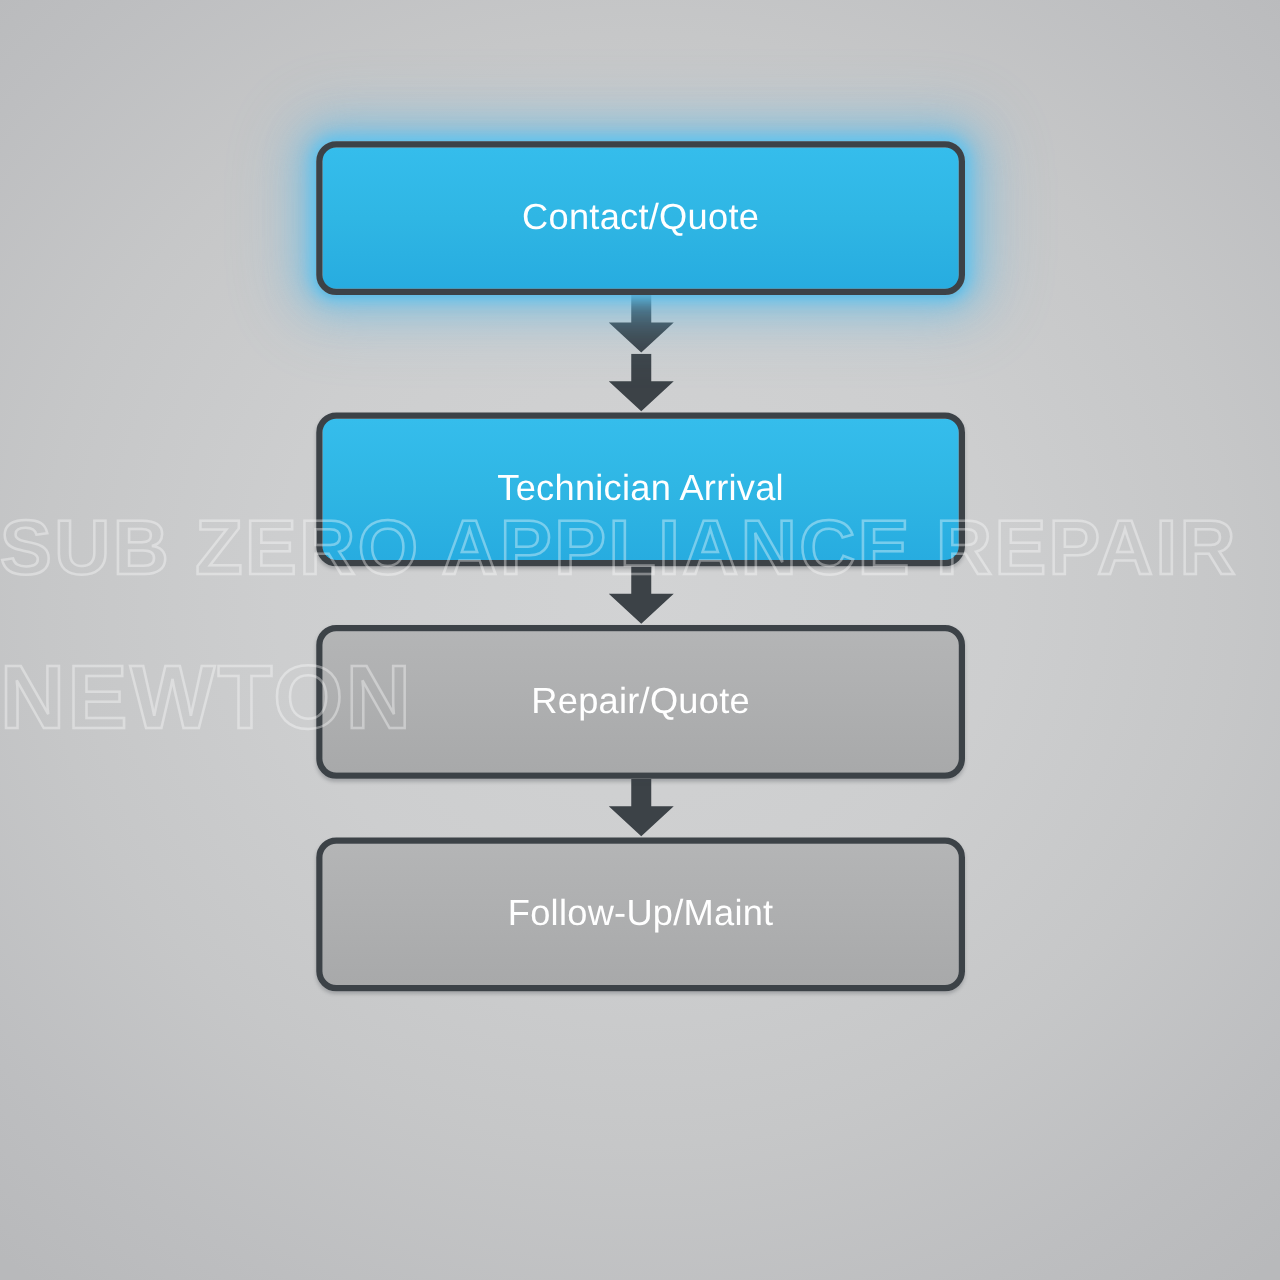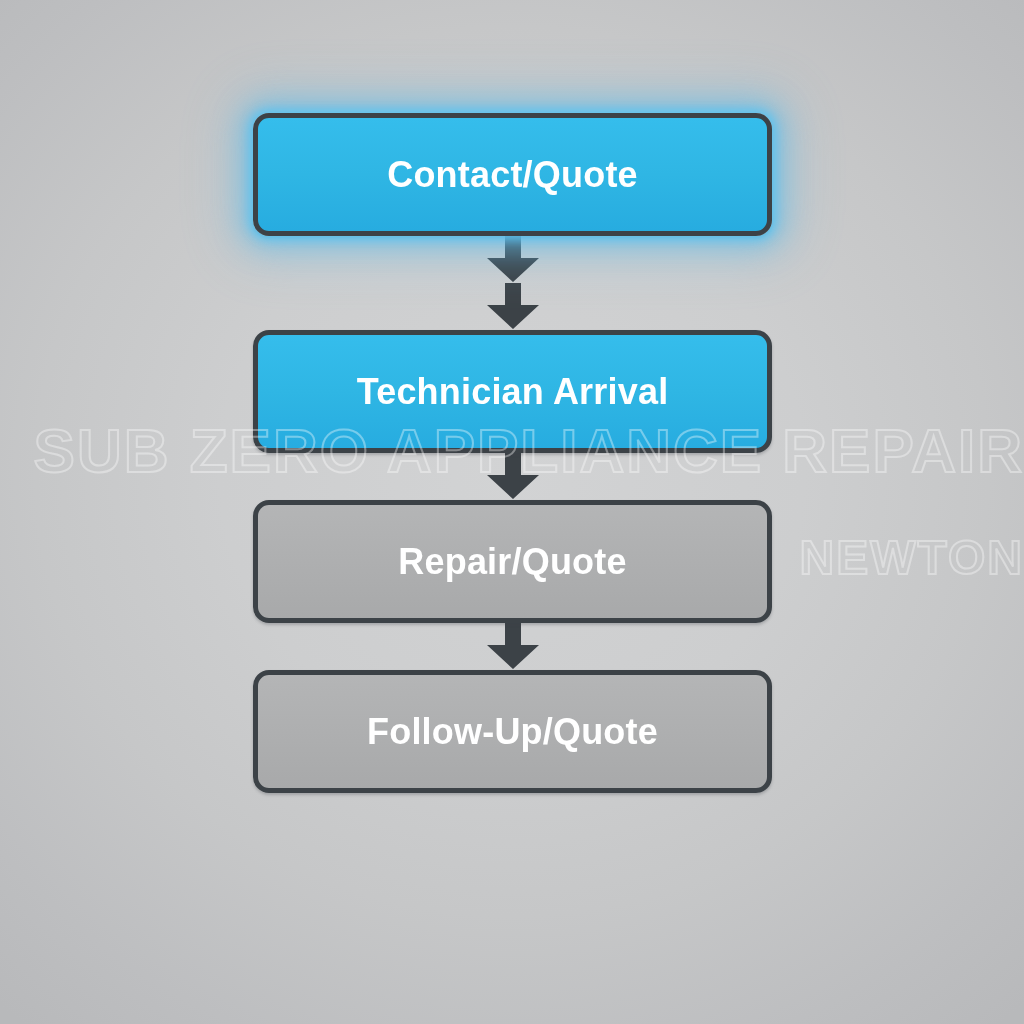--- a/index.html
+++ b/index.html
@@ -24,38 +24,38 @@
     overflow:hidden;
   }
 
   
   #watermark {
     position:absolute;
     left:0; top:0;
     width:1024px; height:1024px;
     display:flex;
     flex-direction:column;
-    align-items:flex-end;
+    align-items:flex-start;
     justify-content:center;
     pointer-events:none;
     z-index:3;
   }
   .wm-line {
     font-family:"Liberation Sans", sans-serif;
     font-weight:700;
     color:transparent;
     -webkit-text-stroke:2px rgba(255,255,255,0.42);
     text-align:center;
     white-space:nowrap;
     letter-spacing:2px;
     line-height:1;
     opacity:0.88;
   }
   .wm-line-1 { font-size:62px; margin-top:-22px; }
-  .wm-line-2 { font-size:48px; margin-top:52px; }
+  .wm-line-2 { font-size:72px; margin-top:52px; }
 
   
   #flow {
     position:absolute;
     left:253px;
     top:113px;
     width:519px;
     z-index:2;
   }
 
@@ -81,22 +81,22 @@
   
   .node.active {
     box-shadow:
       0 0 10px 4px rgba(90,195,240,0.85),
       0 0 26px 12px rgba(95,190,235,0.55),
       0 0 48px 24px rgba(110,185,225,0.30),
       0 2px 3px rgba(60,66,71,0.28);
   }
 
   .node-label {
-    font-size:36px;
-    font-weight:700;
+    font-size:29px;
+    font-weight:400;
     color:#ffffff;
     letter-spacing:0.2px;
     text-align:center;
     line-height:1.1;
     user-select:none;
   }
 
   
   .connector {
     width:519px;
@@ -150,17 +150,17 @@
       <span class="node-label">Repair/Quote</span>
     </div>
 
     <div class="connector">
       <svg width="56" height="47" viewBox="0 0 56 47">
         <path d="M20 0 H36 V22 H54 L28 46 L2 22 H20 Z" fill="#3c4247"></path>
       </svg>
     </div>
 
     <div class="node gray">
-      <span class="node-label">Follow-Up/Quote</span>
+      <span class="node-label">Follow-Up/Maint</span>
     </div>
 
   </div>
 </div>
 
 </body></html>

